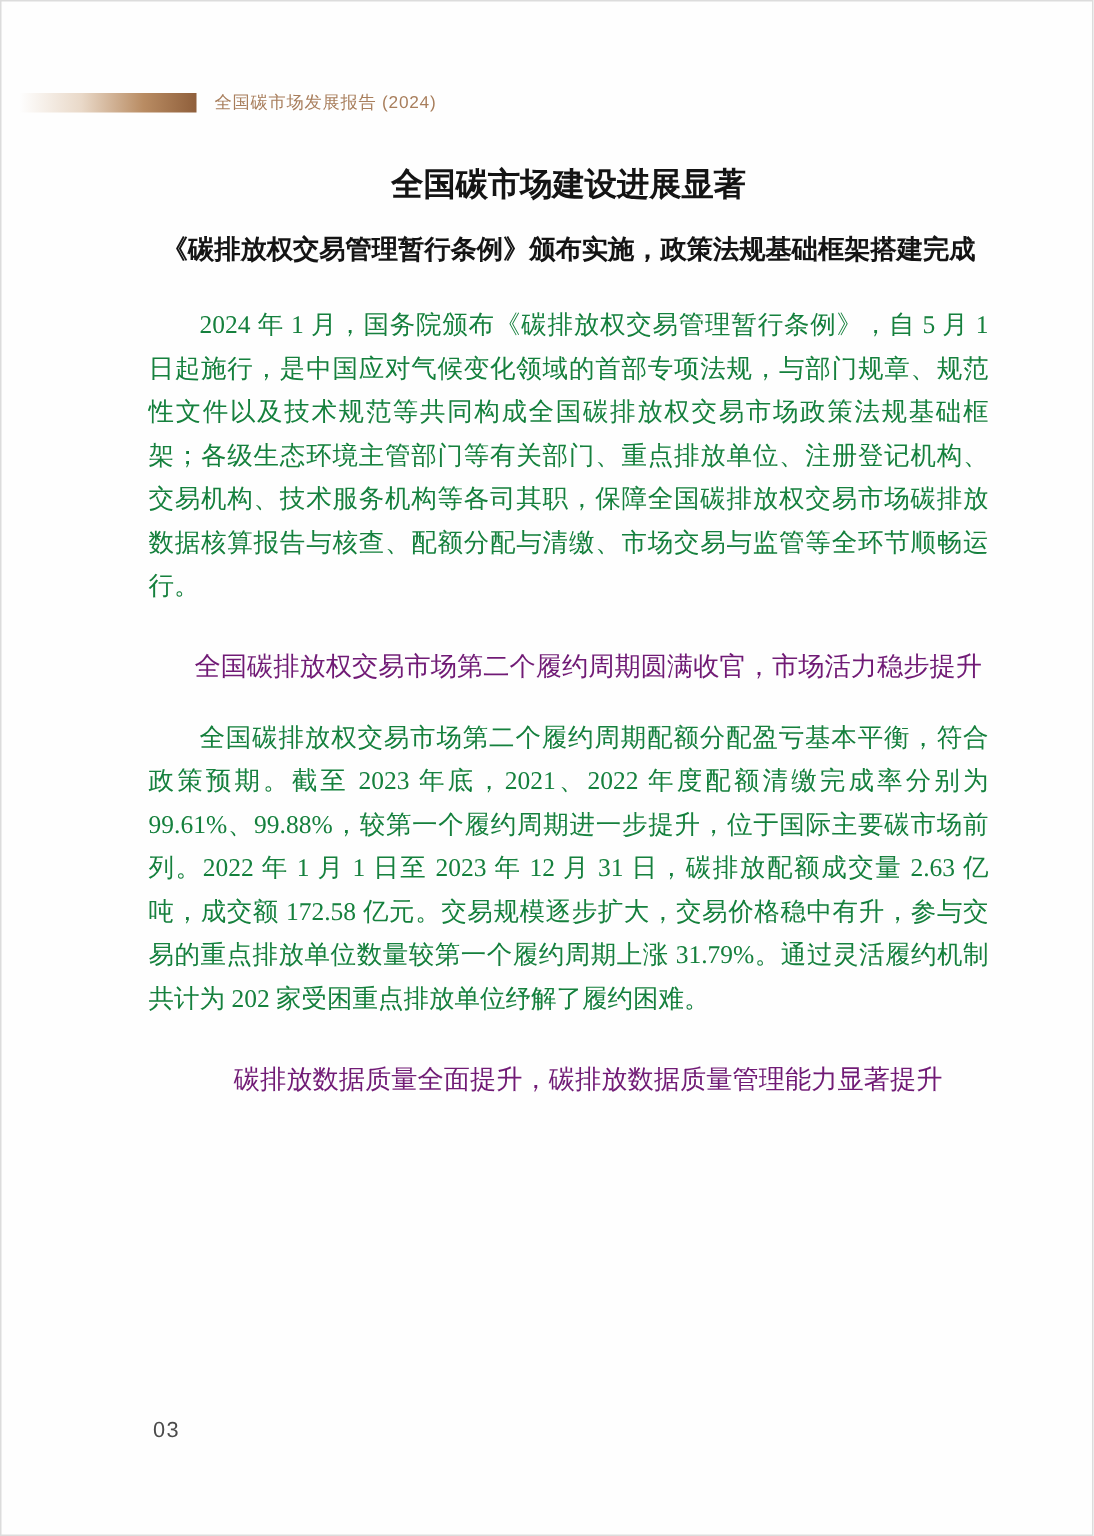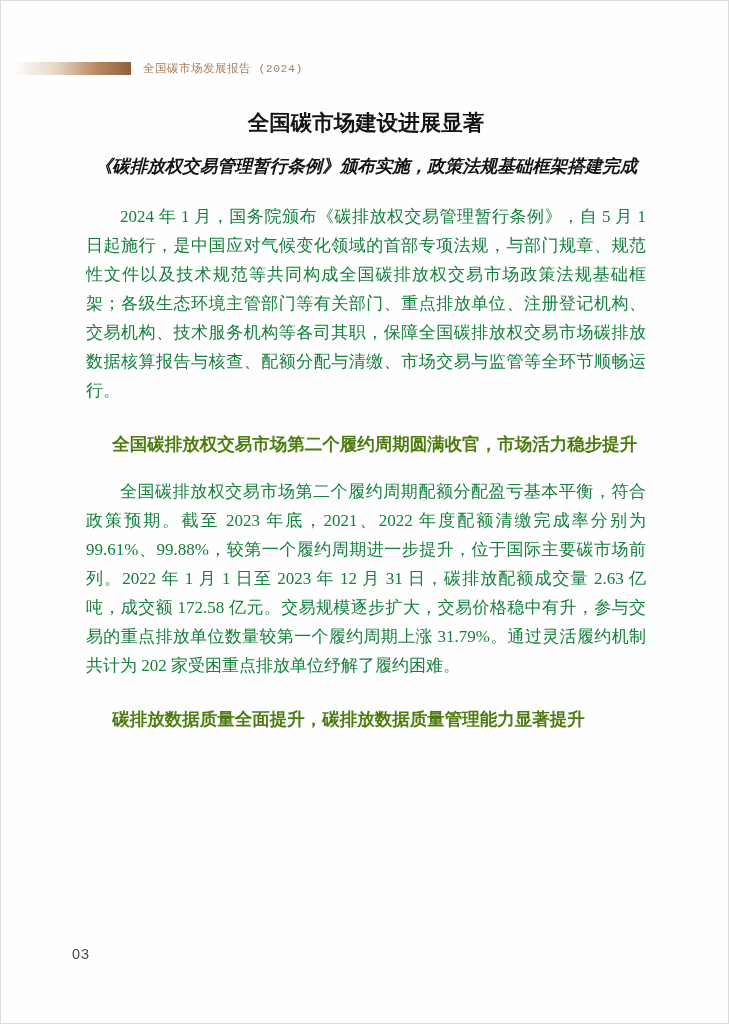--- a/index.html
+++ b/index.html
@@ -33,74 +33,73 @@
     width: 118px;
     height: 13px;
     background: linear-gradient(90deg,
       rgba(255,255,255,0) 0%,
       rgba(216,186,156,0.55) 35%,
       #b98c63 70%,
       #8f5f3b 100%);
   }
   .header-label {
     margin-left: 12px;
-    font-family: Liberation Mono, monospace;
+    font-family: Liberation Sans, sans-serif;
     font-size: 11.5px;
     letter-spacing: 0.5px;
     color: #a87e5c;
   }
   
   .content {
     position: absolute;
     top: 0;
-    left: 85px;
+    left: 98px;
     width: 560px;
   }
   .doc-title {
     margin: 108px 0 0 0;
     font-size: 21.5px;
     line-height: 28px;
     font-weight: bold;
     text-align: center;
     color: #141414;
   }
   .doc-subtitle {
     margin: 17px 0 0 0;
     font-size: 17.5px;
     line-height: 24px;
     font-weight: bold;
     text-align: center;
     color: #141414;
-    font-style: italic;
   }
   .body-paragraph {
     margin: 24px 0 0 0;
     font-size: 17px;
     line-height: 29px;
     text-align: justify;
     text-indent: 2em;
     color: #15803d;
   }
   .section-heading {
     margin: 27px 0 0 0;
     font-size: 17.5px;
     line-height: 24px;
-    font-weight: bold;
-    text-align: left;
+    font-weight: normal;
+    text-align: center;
     text-indent: 1.5em;
-    color: #4d7c0f;
+    color: #701a75;
   }
   .section-compliance .body-paragraph,
   .section-data-quality .body-paragraph {
     margin-top: 21px;
   }
   
   .page-footer {
     position: absolute;
-    left: 71px;
+    left: 101px;
     bottom: 60px;
   }
   .page-number {
     font-family: "Liberation Sans", "DejaVu Sans", sans-serif;
     font-size: 14.5px;
     color: #4a4a4a;
     letter-spacing: 1px;
   }
 </style>
 </head>

